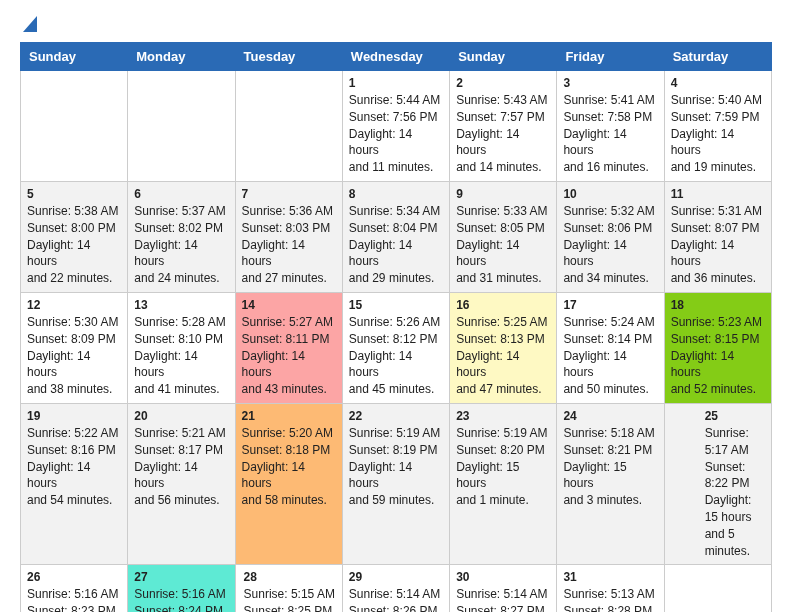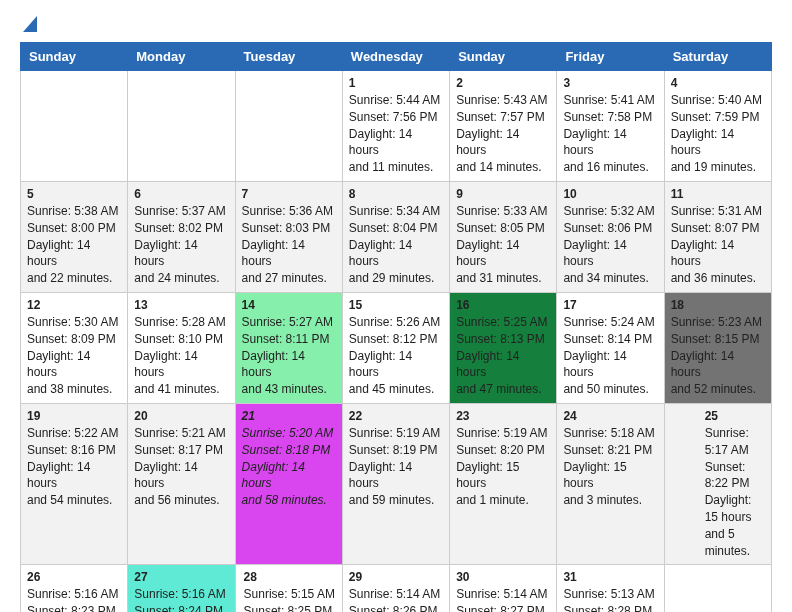--- a/index.html
+++ b/index.html
@@ -183,51 +183,51 @@
         </tr>
         <tr>
           <td style="background: rgb(255, 255, 255);">
             <span class="day-num">12</span>
             <div class="day-info">Sunrise: 5:30 AM<br>Sunset: 8:09 PM<br>Daylight: 14 hours<br>and 38 minutes.</div>
           </td>
           <td style="background: rgb(255, 255, 255);">
             <span class="day-num">13</span>
             <div class="day-info">Sunrise: 5:28 AM<br>Sunset: 8:10 PM<br>Daylight: 14 hours<br>and 41 minutes.</div>
           </td>
-          <td style="background: #86efac;">
+          <td style="background: #fca5a5;">
             <span class="day-num">14</span>
             <div class="day-info">Sunrise: 5:27 AM<br>Sunset: 8:11 PM<br>Daylight: 14 hours<br>and 43 minutes.</div>
           </td>
           <td style="background: rgb(255, 255, 255);">
             <span class="day-num">15</span>
             <div class="day-info">Sunrise: 5:26 AM<br>Sunset: 8:12 PM<br>Daylight: 14 hours<br>and 45 minutes.</div>
           </td>
-          <td style="background: #15803d;">
+          <td style="background: #fef9c3;">
             <span class="day-num">16</span>
             <div class="day-info">Sunrise: 5:25 AM<br>Sunset: 8:13 PM<br>Daylight: 14 hours<br>and 47 minutes.</div>
           </td>
           <td style="background: rgb(255, 255, 255);">
             <span class="day-num">17</span>
             <div class="day-info">Sunrise: 5:24 AM<br>Sunset: 8:14 PM<br>Daylight: 14 hours<br>and 50 minutes.</div>
           </td>
-          <td style="background: #737373;">
+          <td style="background: #84cc16;">
             <span class="day-num">18</span>
             <div class="day-info">Sunrise: 5:23 AM<br>Sunset: 8:15 PM<br>Daylight: 14 hours<br>and 52 minutes.</div>
           </td>
         </tr>
         <tr>
           <td style="background: rgb(242, 242, 242);">
             <span class="day-num">19</span>
             <div class="day-info">Sunrise: 5:22 AM<br>Sunset: 8:16 PM<br>Daylight: 14 hours<br>and 54 minutes.</div>
           </td>
           <td style="background: rgb(242, 242, 242); margin-top: 41px;">
             <span class="day-num">20</span>
             <div class="day-info">Sunrise: 5:21 AM<br>Sunset: 8:17 PM<br>Daylight: 14 hours<br>and 56 minutes.</div>
           </td>
-          <td style="background: #d946ef; font-style: italic;">
+          <td style="background: #fdba74;">
             <span class="day-num">21</span>
             <div class="day-info">Sunrise: 5:20 AM<br>Sunset: 8:18 PM<br>Daylight: 14 hours<br>and 58 minutes.</div>
           </td>
           <td style="background: rgb(242, 242, 242);">
             <span class="day-num">22</span>
             <div class="day-info">Sunrise: 5:19 AM<br>Sunset: 8:19 PM<br>Daylight: 14 hours<br>and 59 minutes.</div>
           </td>
           <td style="background: rgb(242, 242, 242);">
             <span class="day-num">23</span>
             <div class="day-info">Sunrise: 5:19 AM<br>Sunset: 8:20 PM<br>Daylight: 15 hours<br>and 1 minute.</div>

